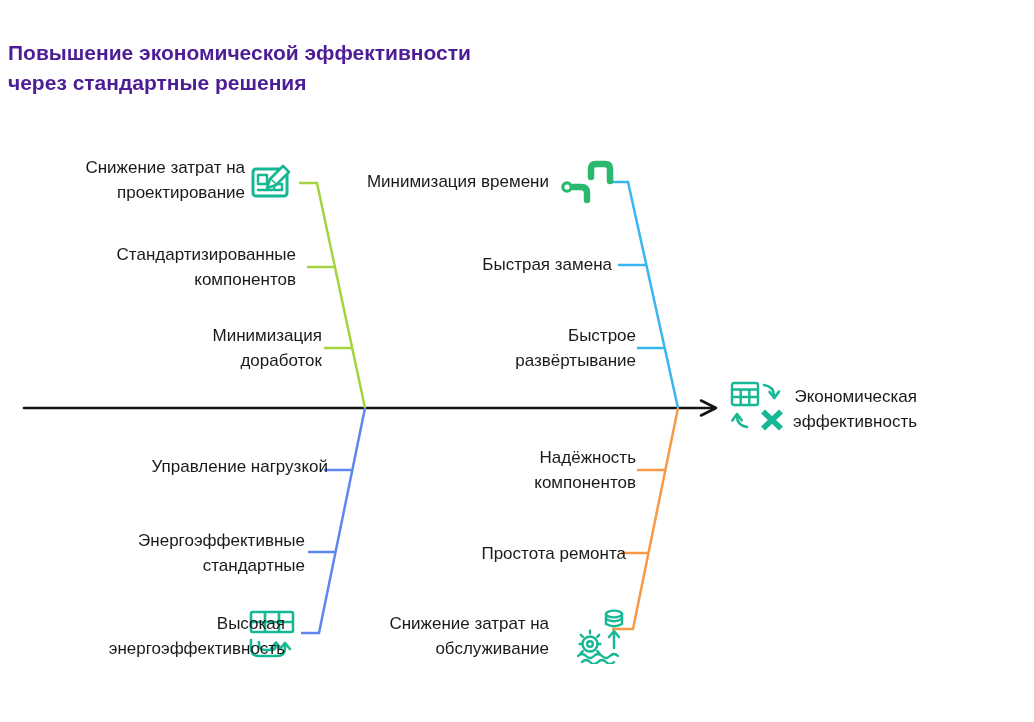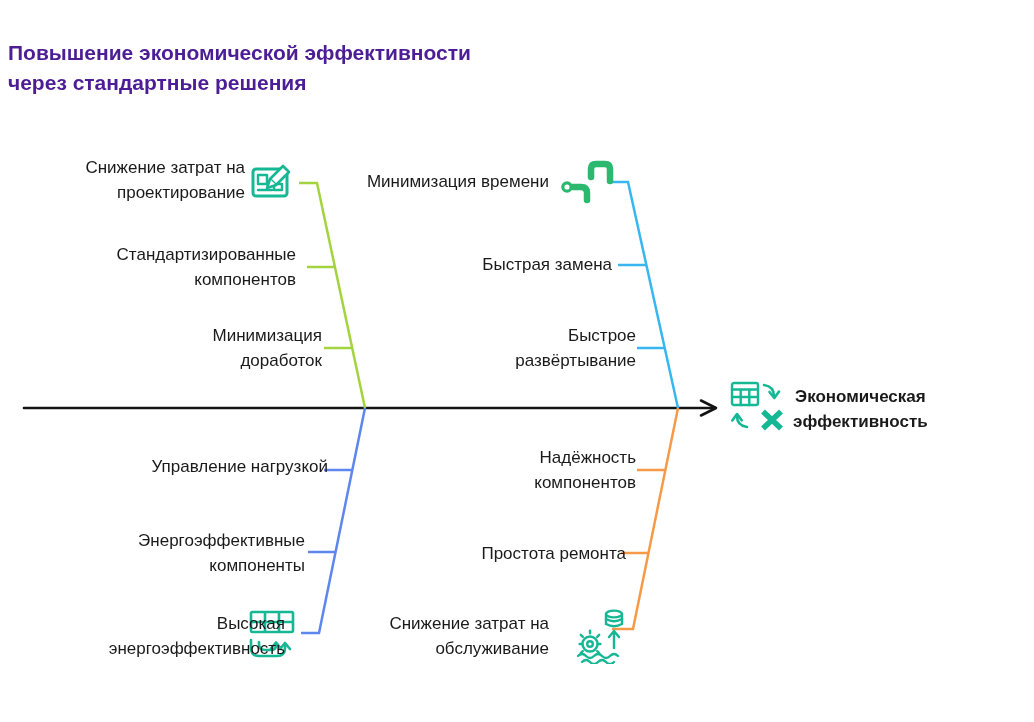--- a/index.html
+++ b/index.html
@@ -21,21 +21,21 @@
     white-space:pre-line;
   }
   .lbl{
     position:absolute;
     font-size:17px;
     line-height:25px;
     color:#1a1a1a;
     text-align:right;
     white-space:pre-line;
   }
-  .lbl.align-left{text-align:center;font-weight:bold;}
+  .lbl.align-left{text-align:right;}
   .lines, .icon{position:absolute;left:0;top:0;}
   .icon{width:auto;height:auto;}
 </style>
 </head>
 <body>
 
 <div class="canvas">
 
   <div class="title">Повышение экономической эффективности
 через стандартные решения</div>
@@ -140,21 +140,21 @@
 компонентов</div>
   <div class="lbl" style="top:323px;right:712px">Минимизация
 доработок</div>
 
   <div class="lbl" style="top:252px;right:422px">Быстрая замена</div>
   <div class="lbl" style="top:454px;right:706px">Управление нагрузкой</div>
 
   <div class="lbl" style="top:323px;right:398px">Быстрое
 развёртывание</div>
   <div class="lbl" style="top:528px;right:729px">Энергоэффективные
-компоненты</div>
+стандартные</div>
 
   <div class="lbl" style="top:541px;right:408px">Простота ремонта</div>
   <div class="lbl" style="top:445px;right:398px">Надёжность
 компонентов</div>
 
   <div class="lbl align-left" style="top:384px;left:793px">Экономическая
 эффективность</div>
 
 </div>
 

